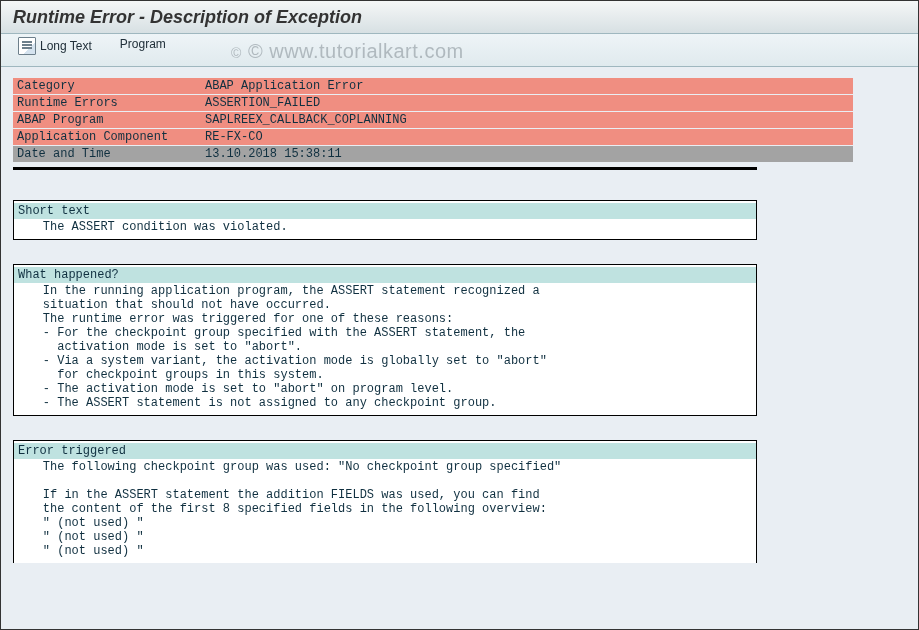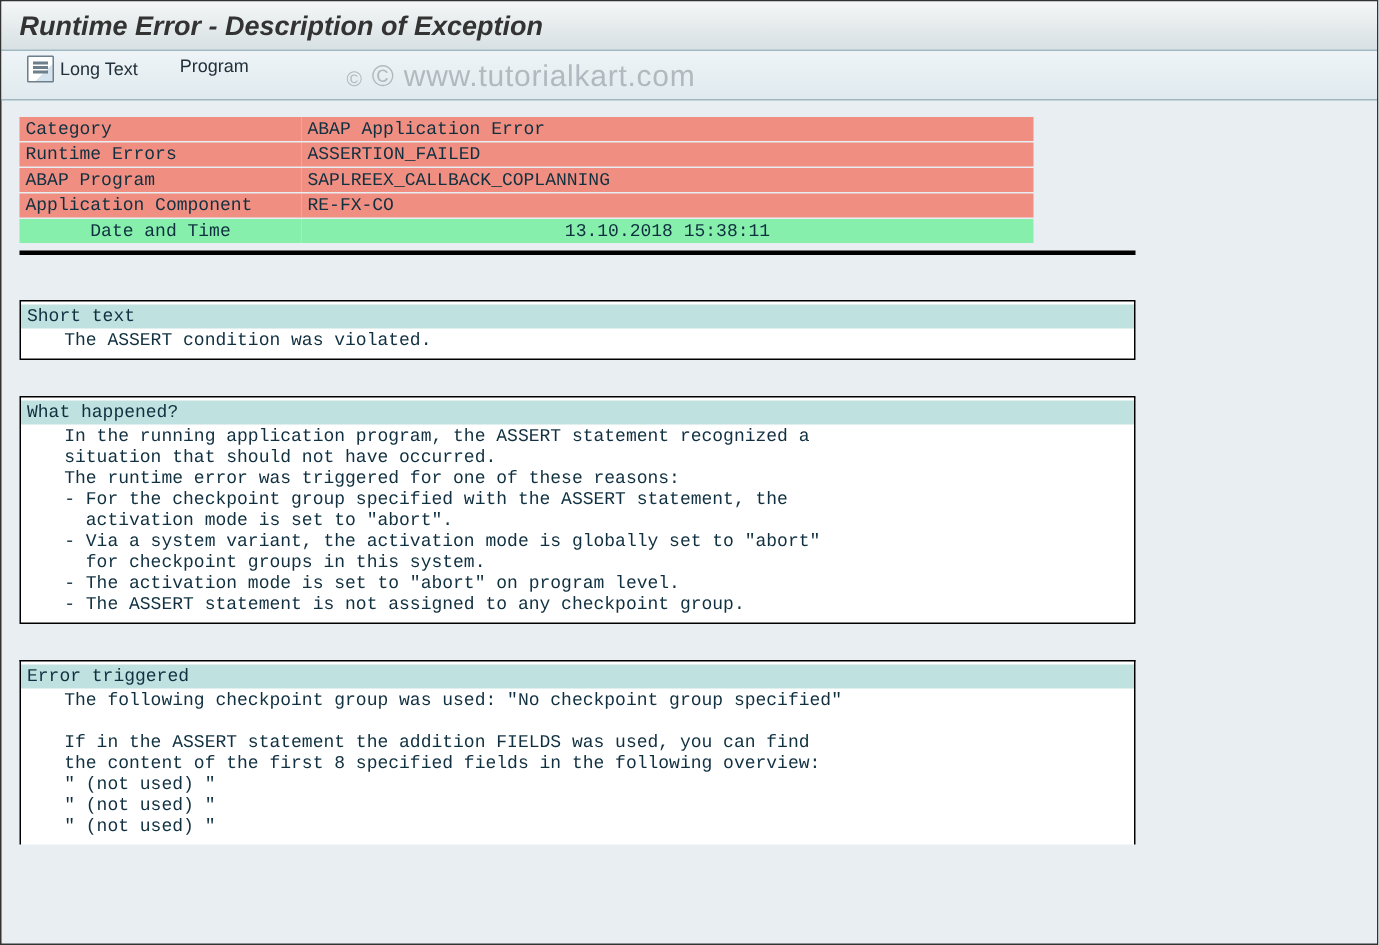--- a/index.html
+++ b/index.html
@@ -7,23 +7,23 @@
   .titlebar { background:linear-gradient(#f5f7f7,#d7e0e3); height:32px; border-bottom:1px solid #9fb7bf; display:flex; align-items:center; }
   .title-text { font-family:Arial, sans-serif; font-weight:bold; font-style:italic; font-size:18px; color:#333; margin-left:12px; }
   .toolbar { height:32px; background:linear-gradient(#eef4f7,#e0eaee); border-bottom:1px solid #9fb7bf; display:flex; align-items:flex-start; padding-left:10px; gap:14px; font-size:12px; color:#21303a; }
   .tool { display:flex; align-items:center; gap:4px; padding:2px 6px; border:1px solid transparent; border-radius:2px; cursor:pointer; }
   .doc-icon { width:16px; height:16px; background:
      linear-gradient(135deg,#fff 0 65%, #d5e3ef 65% 100%);
      border:1px solid #6d7f8b; border-radius:1px; position:relative; }
   .doc-icon::after { content:""; position:absolute; left:3px; top:3px; right:3px; height:2px; background:#6d7f8b; box-shadow:0 3px 0 #6d7f8b, 0 6px 0 #6d7f8b; }
   .content { padding:10px 12px; }
   .mono { font-family:"Courier New", Courier, monospace; font-size:12px; color:#103040; }
-  .info-table { width:676px; border-collapse:separate; border-spacing:0 1px; }
+  .info-table { width:840px; border-collapse:separate; border-spacing:0 1px; }
   .info-row { background:#f08e81; height:16px; }
-  .info-row.grey { background:#86efac;text-align:center; }
+  .info-row.grey { background:#a3a3a3; }
   .info-row td { padding:0 4px; line-height:16px; white-space:pre; }
   .hrline { width:744px; border-top:3px solid #000; margin:4px 0; }
   .block { width:742px; border:1px solid #000; margin-top:24px; background:#fff; padding:2px 0 4px 0; }
   .block-head { background:#bfe2e0; color:#103040; padding:1px 4px; font-family:"Courier New", Courier, monospace; font-size:12px; }
   .block-body { white-space:pre; font-family:"Courier New", Courier, monospace; font-size:12px; color:#103040; padding:1px 0; }
   .watermark { position:absolute; top:39px; left:230px; font-size:20px; color:rgba(140,150,156,0.6); font-family:Arial, sans-serif; letter-spacing:.5px; pointer-events:none; }
   .watermark .copy { font-size:14px; }
 </style>
 </head>
 <body>

